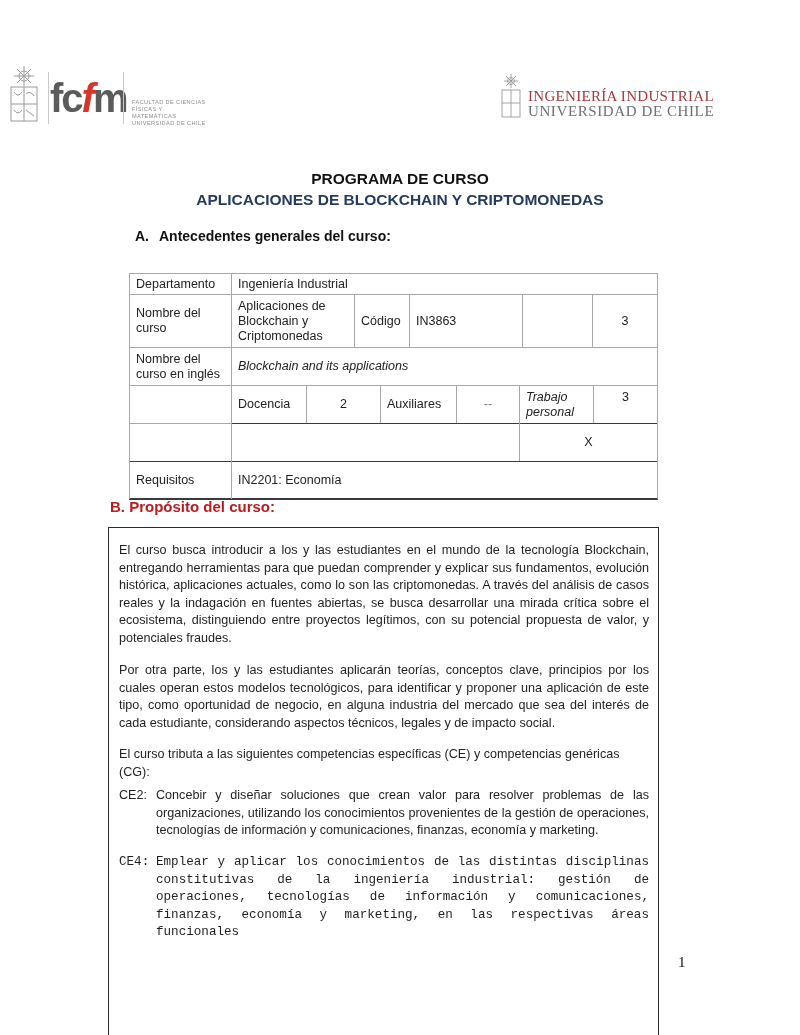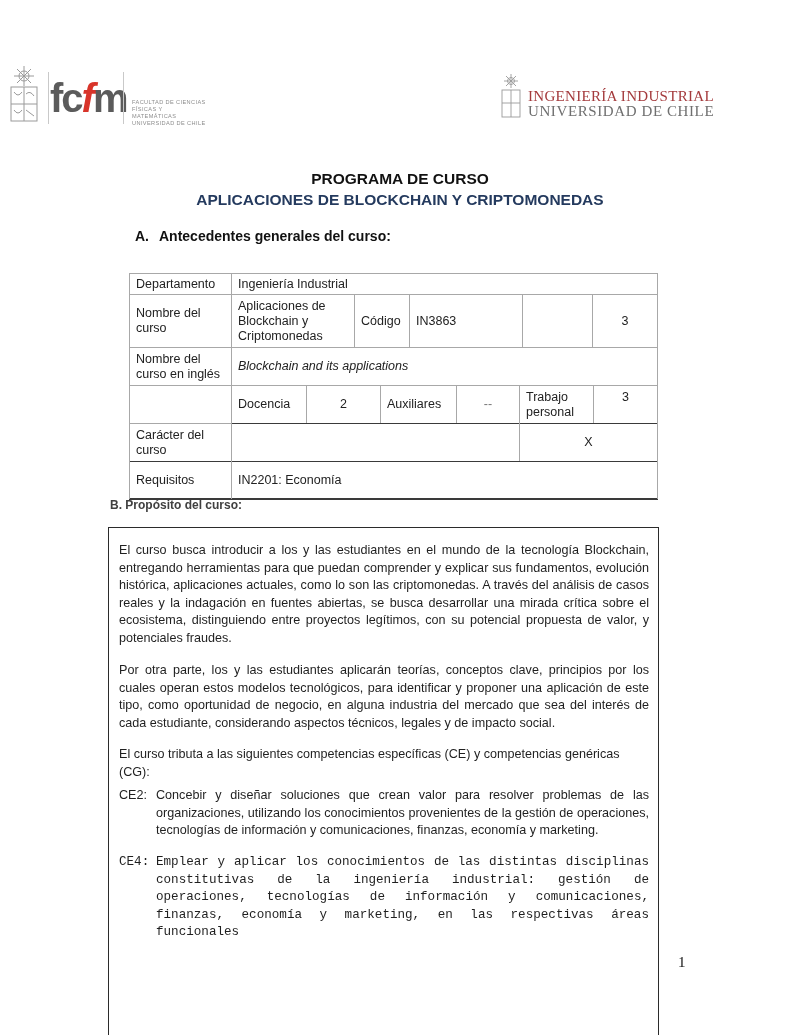--- a/index.html
+++ b/index.html
@@ -34,21 +34,21 @@
   
   #info-table { left: 129px; top: 257px; width: 529px; height: 282px; margin-top: 16px; }
   .cell { position: absolute; box-sizing: border-box; font-size: 12.5px; line-height: 15px; color: #222;
           display: flex; align-items: center; padding: 0 6px; }
   .hline { position: absolute; height: 1px; background: #a8a8a8; }
   .vline { position: absolute; width: 1px; background: #a8a8a8; }
   .dark { background: #3a3a3a; }
   .center { justify-content: center; text-align: center; }
   .italic { font-style: italic; }
 
-  #section-b { left: 110px; top: 498px; font-size: 12px; font-weight: bold; color: #404040; }
+  #section-b { left: 110px; top: 498px; font-size: 15px; font-weight: bold; color: #b91c1c; }
 
   #purpose-box { left: 108px; top: 527px; width: 551px; height: 512px; box-sizing: border-box;
                  border: 1.3px solid #2b2b2b; }
   .para { position: absolute; left: 10px; width: 530px; font-size: 12.6px; line-height: 17.6px; color: #1f1f1f;
           text-align: justify; }
   #p1 { top: 14px; }
   #p2 { top: 134px; }
   #p3 { top: 218px; text-align: left; }
   .comp { position: absolute; left: 10px; width: 530px; font-size: 12.6px; line-height: 17.6px; color: #1f1f1f; }
   .comp .code { position: absolute; left: 0; top: 0; width: 38px; }
@@ -146,24 +146,23 @@
   <div class="cell" style="left:281px;top:22px;width:112px;height:52px;">IN3863</div>
   <div class="cell center" style="left:464px;top:22px;width:64px;height:52px;">3</div>
 
   <div class="cell" style="left:1px;top:75px;width:101px;height:37px;">Nombre del curso en inglés</div>
   <div class="cell italic" style="left:103px;top:75px;width:425px;height:37px;">Blockchain and its applications</div>
 
   <div class="cell" style="left:103px;top:113px;width:74px;height:37px;">Docencia</div>
   <div class="cell center" style="left:178px;top:113px;width:73px;height:37px;">2</div>
   <div class="cell" style="left:252px;top:113px;width:75px;height:37px;">Auxiliares</div>
   <div class="cell center" style="left:328px;top:113px;width:62px;height:37px;color:#777;">--</div>
-  <div class="cell" style="left:391px;top:113px;width:73px;height:37px;">Trabajo personal</div>
+  <div class="cell" style="left:391px;top:113px;width:73px;height:37px;font-style:italic;">Trabajo personal</div>
   <div class="cell center" style="left:465px;top:113px;width:63px;height:37px;align-items:flex-start;padding-top:4px;">3</div>
 
-  <div class="cell" style="left:1px;top:151px;width:101px;height:37px;">Carácter del curso</div>
   <div class="cell center" style="left:391px;top:151px;width:137px;height:37px;">X</div>
 
   <div class="cell" style="left:1px;top:189px;width:101px;height:36px;">Requisitos</div>
   <div class="cell" style="left:103px;top:189px;width:425px;height:36px;">IN2201: Economía</div>
 </div>
 
 <div id="section-b" class="abs">B. Propósito del curso:</div>
 
 <div id="purpose-box" class="abs">
   <div id="p1" class="para">El curso busca introducir a los y las estudiantes en el mundo de la tecnología Blockchain, entregando herramientas para que puedan comprender y explicar sus fundamentos, evolución histórica, aplicaciones actuales, como lo son las criptomonedas. A través del análisis de casos reales y la indagación en fuentes abiertas, se busca desarrollar una mirada crítica sobre el ecosistema, distinguiendo entre proyectos legítimos, con su potencial propuesta de valor, y potenciales fraudes.</div>

